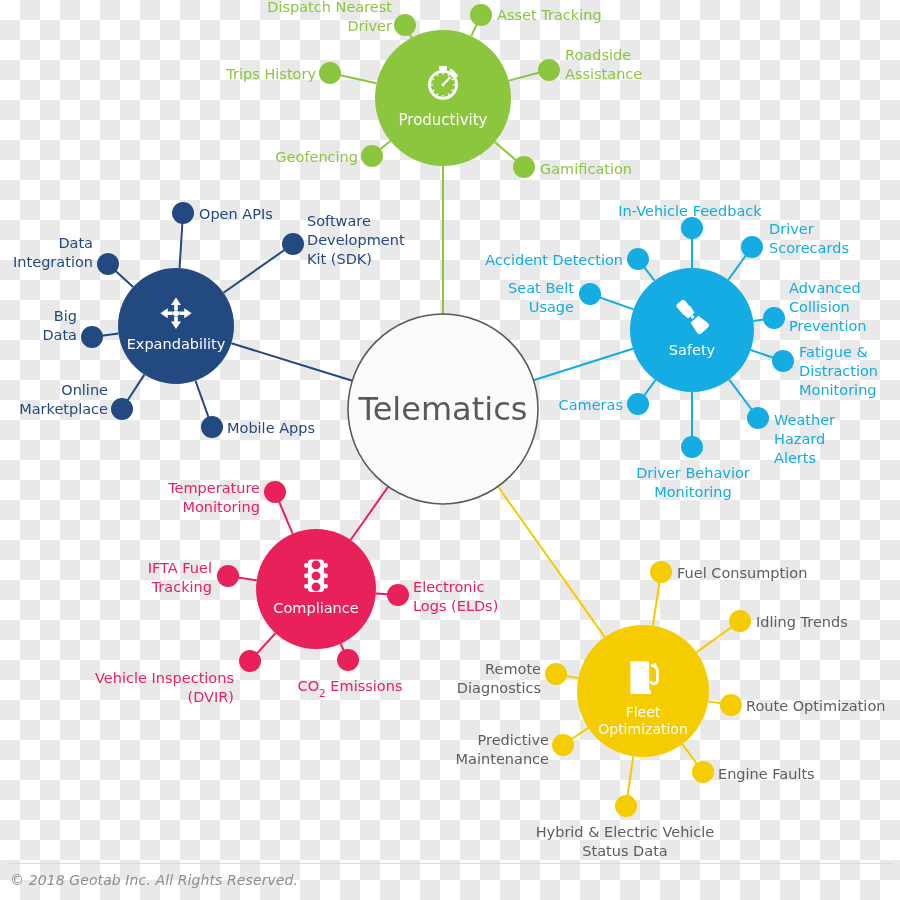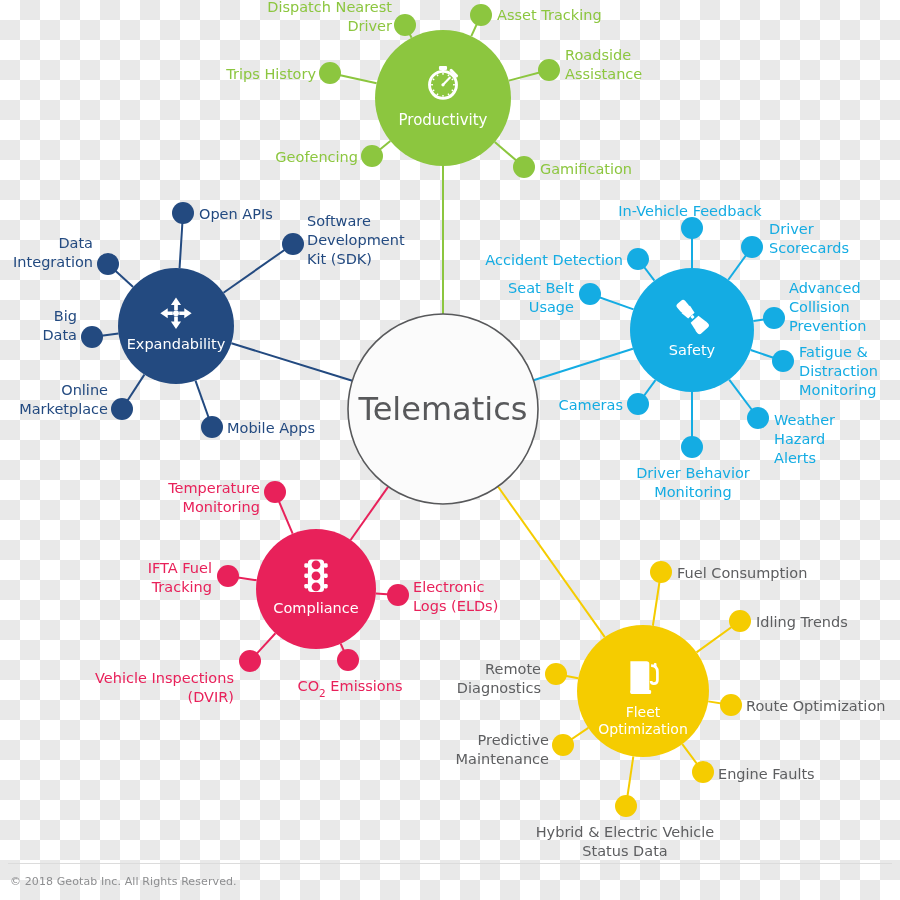--- a/index.html
+++ b/index.html
@@ -36,23 +36,24 @@
   .footer-rule {
     position: absolute;
     left: 8px; right: 8px; bottom: 36px;
     height: 1px;
     background: #dcdcdc;
   }
   .footer-text {
     position: absolute;
     left: 10px; bottom: 12px;
     font-family: "DejaVu Sans", sans-serif;
-    font-size: 11px;
+    font-size: 14px;
     color: #8d8e90;
     letter-spacing: 0.1px;
+    font-style: italic;
   }
 </style>
 </head>
 <body>
 
 <div id="canvas">
   <svg class="map" viewBox="0 0 900 900">
     <g id="spokes">
         <line x1="411.6020009834822" y1="37.6827913630053" x2="405" y2="25" stroke="#8cc63f" stroke-width="2"></line>
         <line x1="471.30686791488677" y1="36.17184113327364" x2="481" y2="15" stroke="#8cc63f" stroke-width="2"></line>

